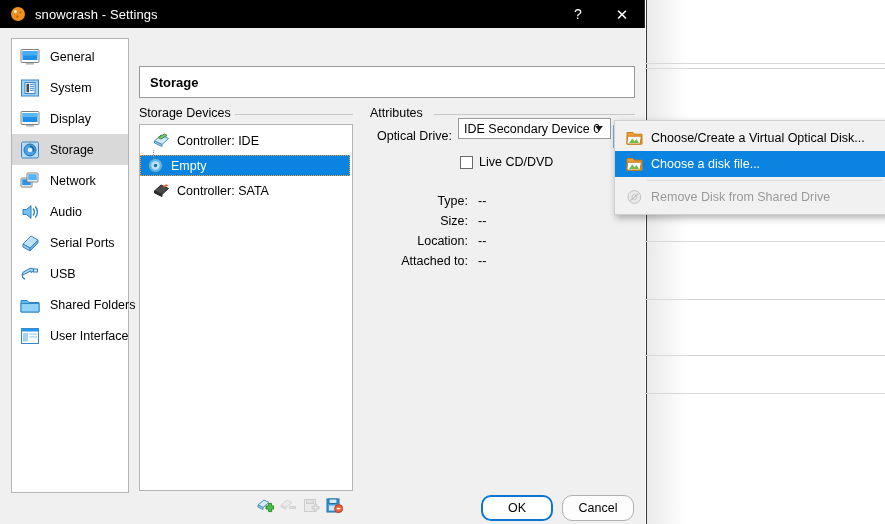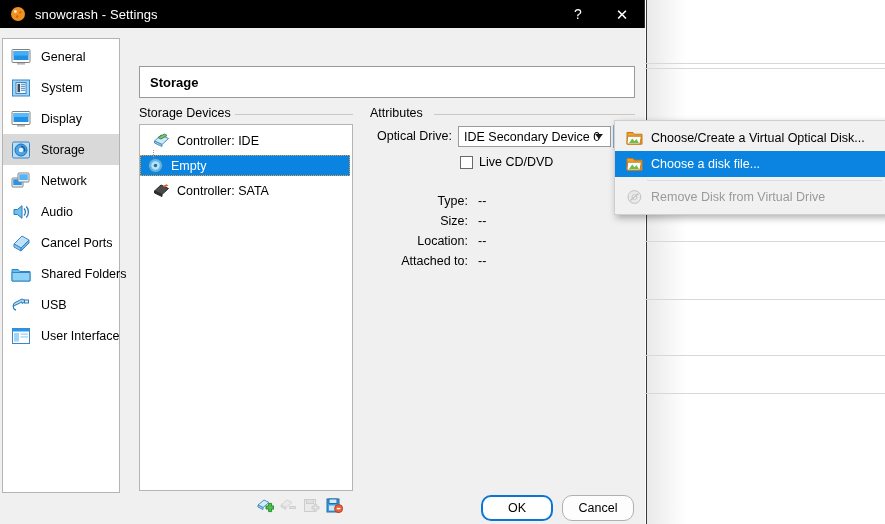--- a/index.html
+++ b/index.html
@@ -36,21 +36,21 @@
   #titlebar .tb-btns{position:absolute;right:0;top:0;height:28px;display:flex;}
   #titlebar .tb-btn{width:44px;height:28px;display:flex;align-items:center;justify-content:center;
     color:#fff;font-size:14px;line-height:1;}
   #titlebar .tb-btn.close{font-size:15px;}
   #titlebar .corner{position:absolute;right:0;bottom:-1px;width:8px;height:8px;background:#000;}
 
   #dlgbody{position:absolute;left:0;top:28px;width:645px;height:496px;background:#f0f0f0;}
 
   
   #sidebar{
-    position:absolute;left:2px;top:10px;width:118px;height:455px;
+    position:absolute;left:11px;top:10px;width:118px;height:455px;
     background:#ffffff;border:1px solid #b4b4b4;box-sizing:border-box;
     padding-top:2px;
   }
   .side-item{
     height:31px;display:flex;align-items:center;padding-left:7px;
     box-sizing:border-box;
   }
   .side-item.selected{background:#d9d9d9;}
   .side-ico{width:22px;height:22px;margin-right:9px;flex:0 0 22px;position:relative;}
   .side-lbl{font-size:12.5px;color:#000;white-space:nowrap;}
@@ -93,21 +93,21 @@
   #treetools{position:absolute;left:139px;top:466px;width:214px;height:22px;
     display:flex;justify-content:flex-end;align-items:center;gap:6px;padding-right:10px;box-sizing:border-box;}
   .ttool{width:17px;height:17px;position:relative;}
 
   
   #attrgroup{left:370px;top:78px;width:265px;}
   .fieldrow{position:absolute;display:flex;align-items:center;}
   .flabel{text-align:right;font-size:12.5px;white-space:nowrap;}
 
   #combo{
-    position:absolute;left:458px;top:98px;width:153px;height:21px;
+    position:absolute;left:458px;top:90px;width:153px;height:21px;
     background:#ffffff;border:1px solid #9a9a9a;box-sizing:border-box;
     display:flex;align-items:center;padding-left:5px;font-size:12.5px;
   }
   #combo .cbarrow{position:absolute;right:7px;top:7px;width:0;height:0;
     border-left:4.5px solid transparent;border-right:4.5px solid transparent;border-top:5px solid #1a1a1a;}
   #diskbtn{
     position:absolute;left:613px;top:97px;width:23px;height:23px;
     background:#d9eaf7;border:1px solid #7bb0dd;box-sizing:border-box;
     display:flex;align-items:center;justify-content:center;
   }
@@ -262,41 +262,41 @@
       </div>
 
       <div class="side-item">
         <span class="side-ico">
           <svg width="22" height="22" viewBox="0 0 22 22">
             <path d="M4 12 L12 4 L19 8 L11 16 Z" fill="#bfe2f8" stroke="#3a86c8"></path>
             <path d="M4 12 L4 15 L11 19 L11 16 Z" fill="#8cc8ef" stroke="#3a86c8"></path>
             <path d="M11 16 L19 8 L19 11 L11 19 Z" fill="#6bb4e4" stroke="#3a86c8"></path>
           </svg>
         </span>
-        <span class="side-lbl">Cancel Ports</span>
+        <span class="side-lbl">Serial Ports</span>
+      </div>
+
+      <div class="side-item">
+        <span class="side-ico">
+          <svg width="22" height="22" viewBox="0 0 22 22">
+            <path d="M6 16 a4.2 4.2 0 0 1 0-8 l6-3 4.5 2.2 -4.5 2.3 0-1.6 -6 3 a2.6 2.6 0 0 0 0 5.2z" fill="#a9d8f3" stroke="#2a7bb8" stroke-width="1"></path>
+            <rect x="14.5" y="6" width="4" height="3" fill="#dff0fb" stroke="#2a7bb8"></rect>
+          </svg>
+        </span>
+        <span class="side-lbl">USB</span>
       </div>
 
       <div class="side-item">
         <span class="side-ico">
           <svg width="22" height="22" viewBox="0 0 22 22">
             <path d="M2 6.5h6.2l1.6 2H20v9.5H2z" fill="#62bdf0" stroke="#2f86c5"></path>
             <path d="M2 9.5h18v8.5H2z" fill="#8fd2f6" stroke="#2f86c5"></path>
           </svg>
         </span>
         <span class="side-lbl">Shared Folders</span>
-      </div>
-
-      <div class="side-item">
-        <span class="side-ico">
-          <svg width="22" height="22" viewBox="0 0 22 22">
-            <path d="M6 16 a4.2 4.2 0 0 1 0-8 l6-3 4.5 2.2 -4.5 2.3 0-1.6 -6 3 a2.6 2.6 0 0 0 0 5.2z" fill="#a9d8f3" stroke="#2a7bb8" stroke-width="1"></path>
-            <rect x="14.5" y="6" width="4" height="3" fill="#dff0fb" stroke="#2a7bb8"></rect>
-          </svg>
-        </span>
-        <span class="side-lbl">USB</span>
       </div>
 
       <div class="side-item">
         <span class="side-ico">
           <svg width="22" height="22" viewBox="0 0 22 22">
             <rect x="2.5" y="3.5" width="17" height="15" fill="#fff" stroke="#3a86c8"></rect>
             <rect x="2.5" y="3.5" width="17" height="3" fill="#2a95e8"></rect>
             <rect x="4" y="8" width="5" height="8.5" fill="#9fd4f5"></rect>
             <rect x="10.5" y="8.5" width="7.5" height="1.3" fill="#9fd4f5"></rect>
             <rect x="10.5" y="11.3" width="7.5" height="1.3" fill="#9fd4f5"></rect>
@@ -476,15 +476,15 @@
   <div class="mitem disabled">
     <span class="micowrap">
       <span class="mico">
         <svg width="17" height="16" viewBox="0 0 17 16">
           <circle cx="8.4" cy="8" r="6.4" fill="#e9e9e9" stroke="#c2c2c2"></circle>
           <circle cx="8.4" cy="8" r="2.4" fill="#f7f7f7" stroke="#c2c2c2"></circle>
           <path d="M4.4 11.6 L12.4 4.4" stroke="#c2c2c2" stroke-width="1.3"></path>
         </svg>
       </span>
     </span>
-    <span class="mlbl">Remove Disk from Virtual Drive</span>
+    <span class="mlbl">Remove Disk from Shared Drive</span>
   </div>
 </div>
 
 </body></html>

